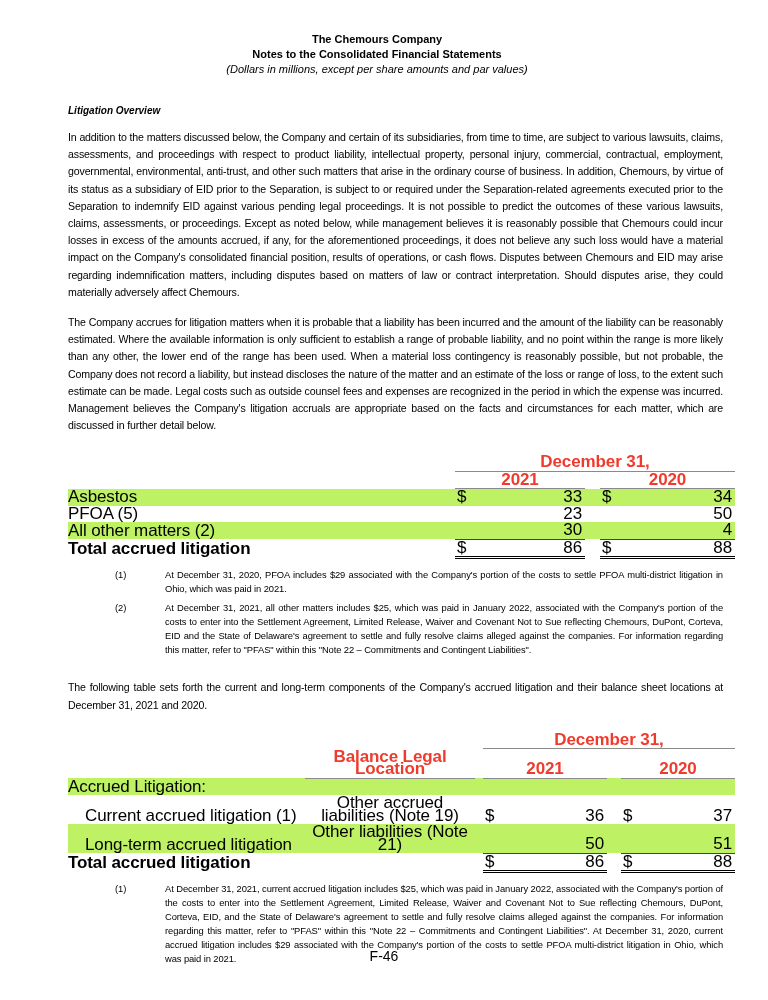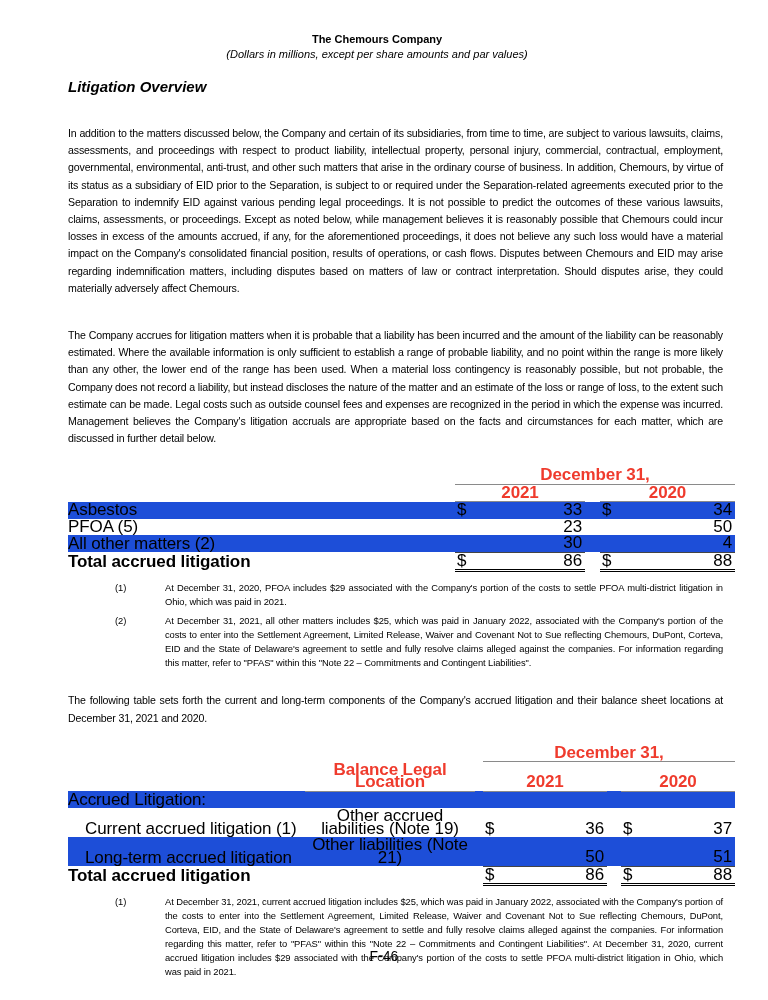--- a/index.html
+++ b/index.html
@@ -17,42 +17,42 @@
   
   .doc-header {
     margin-left:-68px; margin-right:-31px;
     text-align:center;
     font-size:11px; line-height:15px;
   }
   .doc-header .t1, .doc-header .t2 { font-weight:bold; }
   .doc-header .t3 { font-style:italic; font-weight:normal; }
   
   .section-heading {
-    margin-top:16px;
-    font-size:15px; font-weight:bold; font-style:italic;
+    margin-top:28px;
+    font-size:10px; font-weight:bold; font-style:italic;
   }
   
   .para {
-    margin-top:30px;
+    margin-top:13px;
     font-size:10.6px; line-height:17.2px;
     letter-spacing:-0.15px;
     text-align:justify;
   }
   
   table {
     border-collapse:collapse;
     table-layout:fixed;
     width:667px;
     font-size:17px;
     letter-spacing:-0.1px;
   }
   .tbl-wrap1 { margin-top:20px; }
   .tbl-wrap2 { margin-top:18px; }
   td { padding:2px 0; line-height:12.5px; vertical-align:bottom; }
-  tr.shaded td { background:#1d4ed8; }
+  tr.shaded td { background:#bef264; }
   .red { color:#ef3b2d; font-weight:bold; text-align:center; }
   .grp-line { border-bottom:1px solid #8a8a8a; }
   td.val { text-align:right; padding-right:3px; }
   td.dol { text-align:left; padding-left:2px; }
   td.loc { text-align:center; }
   tr.total td.lbl { font-weight:bold; }
   td.rule-top { border-top:1px solid #444; }
   td.dbl-bottom { border-bottom:3px double #000; }
   td.sec-lbl { }
   td.indent { padding-left:17px; }
@@ -75,20 +75,21 @@
     font-size:14px;
   }
 </style>
 </head>
 <body>
 
 <div class="page">
 
   <div class="doc-header">
     <div class="t1">The Chemours Company</div>
+    <div class="t2">Notes to the Consolidated Financial Statements</div>
     <div class="t3">(Dollars in millions, except per share amounts and par values)</div>
   </div>
 
   <div class="section-heading">Litigation Overview</div>
 
   <p class="para">In addition to the matters discussed below, the Company and certain of its subsidiaries, from time to time, are subject to various lawsuits, claims, assessments, and proceedings with respect to product liability, intellectual property, personal injury, commercial, contractual, employment, governmental, environmental, anti-trust, and other such matters that arise in the ordinary course of business. In addition, Chemours, by virtue of its status as a subsidiary of EID prior to the Separation, is subject to or required under the Separation-related agreements executed prior to the Separation to indemnify EID against various pending legal proceedings. It is not possible to predict the outcomes of these various lawsuits, claims, assessments, or proceedings. Except as noted below, while management believes it is reasonably possible that Chemours could incur losses in excess of the amounts accrued, if any, for the aforementioned proceedings, it does not believe any such loss would have a material impact on the Company's consolidated financial position, results of operations, or cash flows. Disputes between Chemours and EID may arise regarding indemnification matters, including disputes based on matters of law or contract interpretation. Should disputes arise, they could materially adversely affect Chemours.</p>
   <p class="para">The Company accrues for litigation matters when it is probable that a liability has been incurred and the amount of the liability can be reasonably estimated. Where the available information is only sufficient to establish a range of probable liability, and no point within the range is more likely than any other, the lower end of the range has been used. When a material loss contingency is reasonably possible, but not probable, the Company does not record a liability, but instead discloses the nature of the matter and an estimate of the loss or range of loss, to the extent such estimate can be made. Legal costs such as outside counsel fees and expenses are recognized in the period in which the expense was incurred. Management believes the Company's litigation accruals are appropriate based on the facts and circumstances for each matter, which are discussed in further detail below.</p>
 
   <div class="tbl-wrap1">
     <table>

